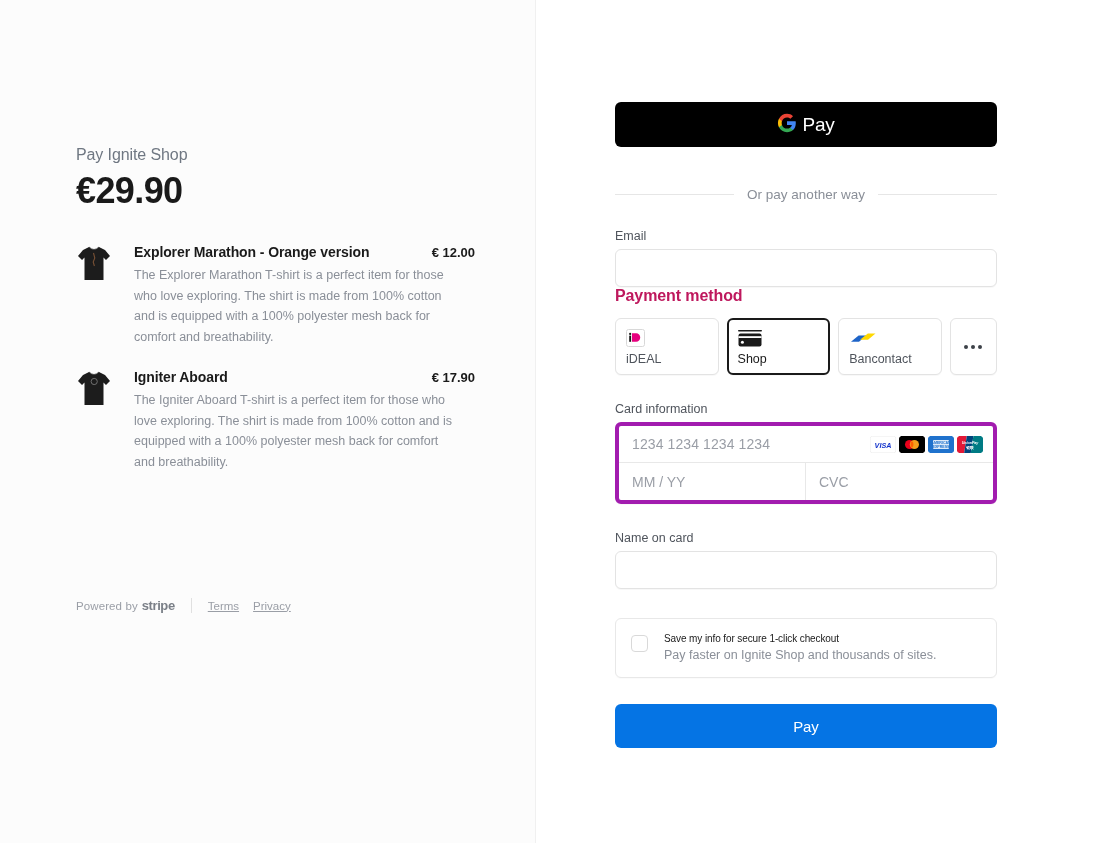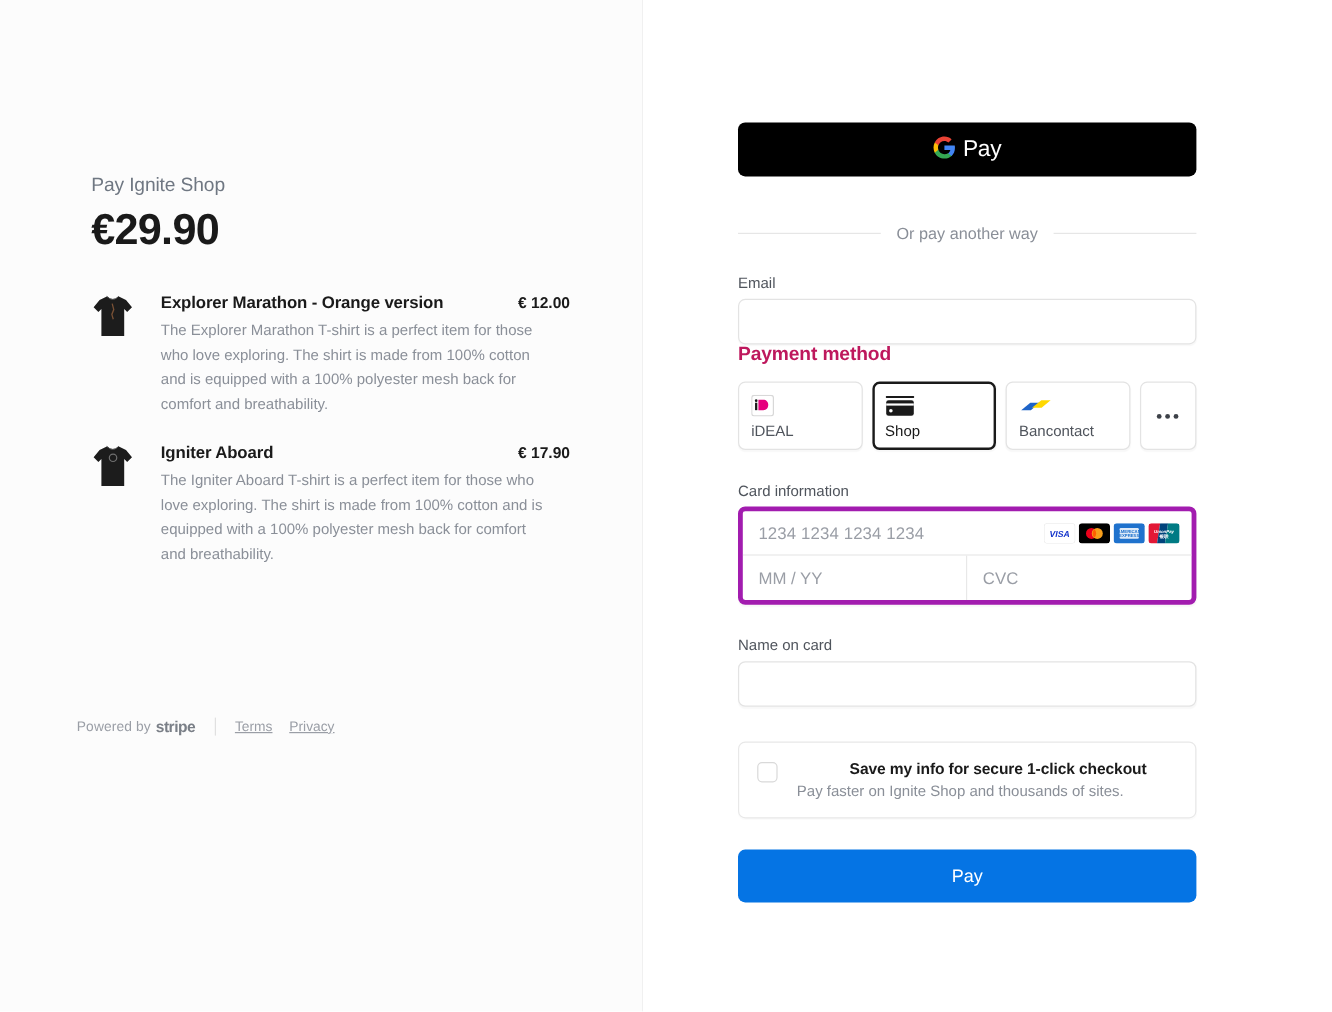--- a/index.html
+++ b/index.html
@@ -132,21 +132,21 @@
   .item-desc {
     margin-top: 5px;
     font-size: 12.5px;
     line-height: 20.5px;
     color: #8a8f98;
     max-width: 318px;
   }
 
   .footer {
     position: absolute;
-    left: 64px;
+    left: 76px;
     top: 598px;
     display: flex;
     align-items: center;
     font-size: 11.5px;
     color: #9a9ea6;
   }
   .powered { letter-spacing: 0.1px; }
   .stripe-word {
     font-weight: 800;
     color: #7a7f87;
@@ -362,25 +362,24 @@
     height: 17px;
     border: 1px solid #d9d9d9;
     border-radius: 4px;
     background: #fff;
     flex: 0 0 17px;
     margin-top: 2px;
     cursor: pointer;
   }
   .save-texts { margin-left: 16px; }
   .save-title {
-    font-size: 13px;
-    font-weight: 700;
+    font-size: 10px;
+    font-weight: 400;
     color: #1a1a1a;
     letter-spacing: -0.1px;
-    margin-left: 44px;
   }
   .save-sub {
     font-size: 12.5px;
     color: #8a8f98;
     margin-top: 4px;
   }
 
   .pay-btn {
     margin-top: 26px;
     width: 382px;

